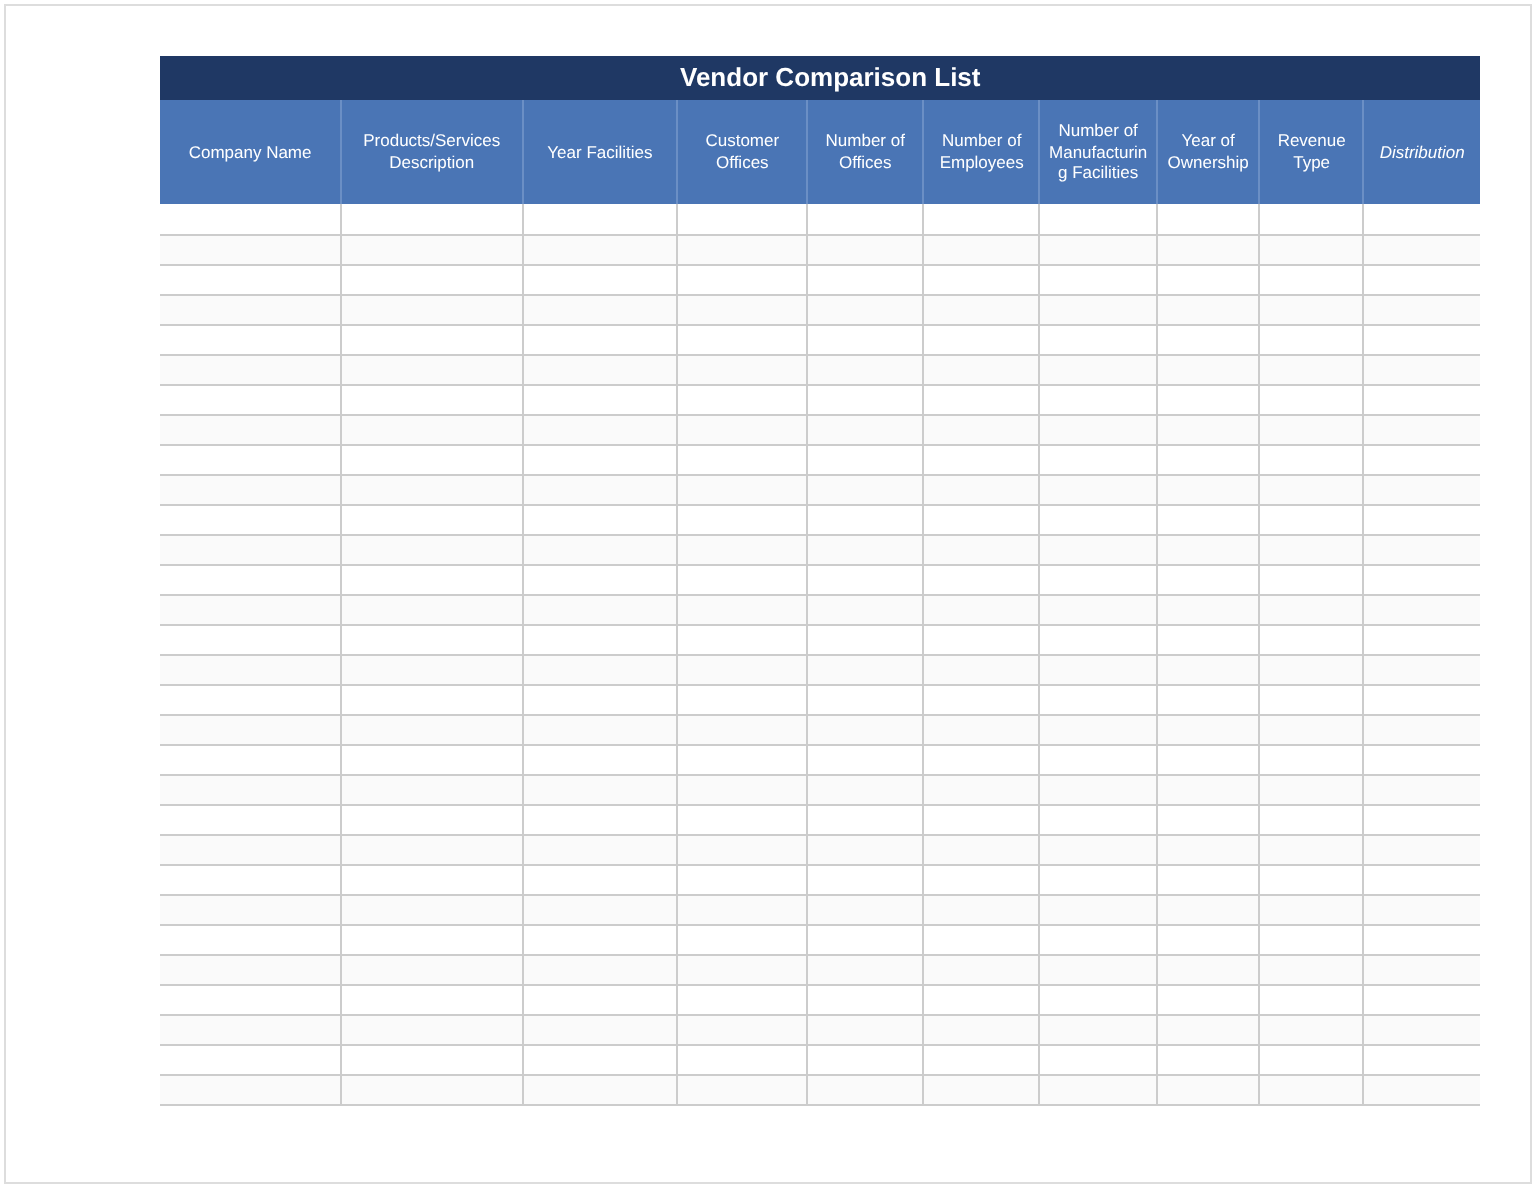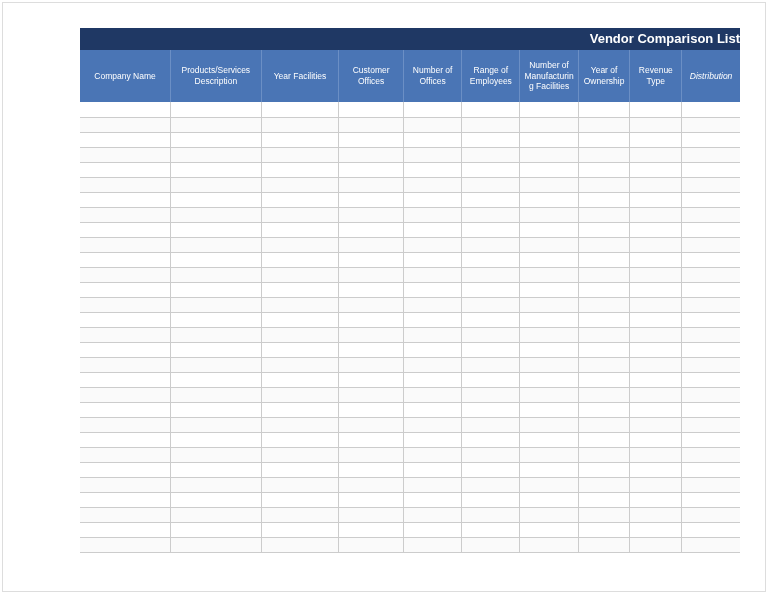--- a/index.html
+++ b/index.html
@@ -22,21 +22,21 @@
     left: 80px;
     width: 660px;
     height: 560px;
     background: #fff;
   }
   .title-bar {
     background: #1f3864;
     color: #fff;
     height: 22px;
     line-height: 22px;
-    text-align: right;
+    text-align: left;
     font-size: 13px;
     font-weight: bold;
     padding-left: 260px;
   }
   table {
     width: 100%;
     border-collapse: collapse;
     table-layout: fixed;
   }
   thead tr {
@@ -95,21 +95,21 @@
         <col class="col-revenue">
         <col class="col-dist">
     </colgroup>
     <thead>
       <tr>
         <th>Company Name</th>
         <th>Products/Services Description</th>
         <th>Year Facilities</th>
         <th>Customer Offices</th>
         <th>Number of Offices</th>
-        <th>Range of Employees</th>
+        <th>Number of Employees</th>
         <th>Number of Manufacturing Facilities</th>
         <th>Year of Ownership</th>
         <th>Revenue Type</th>
         <th>Distribution</th>
       </tr>
     </thead>
     <tbody>
         <tr>
           <td></td>
           <td></td>

